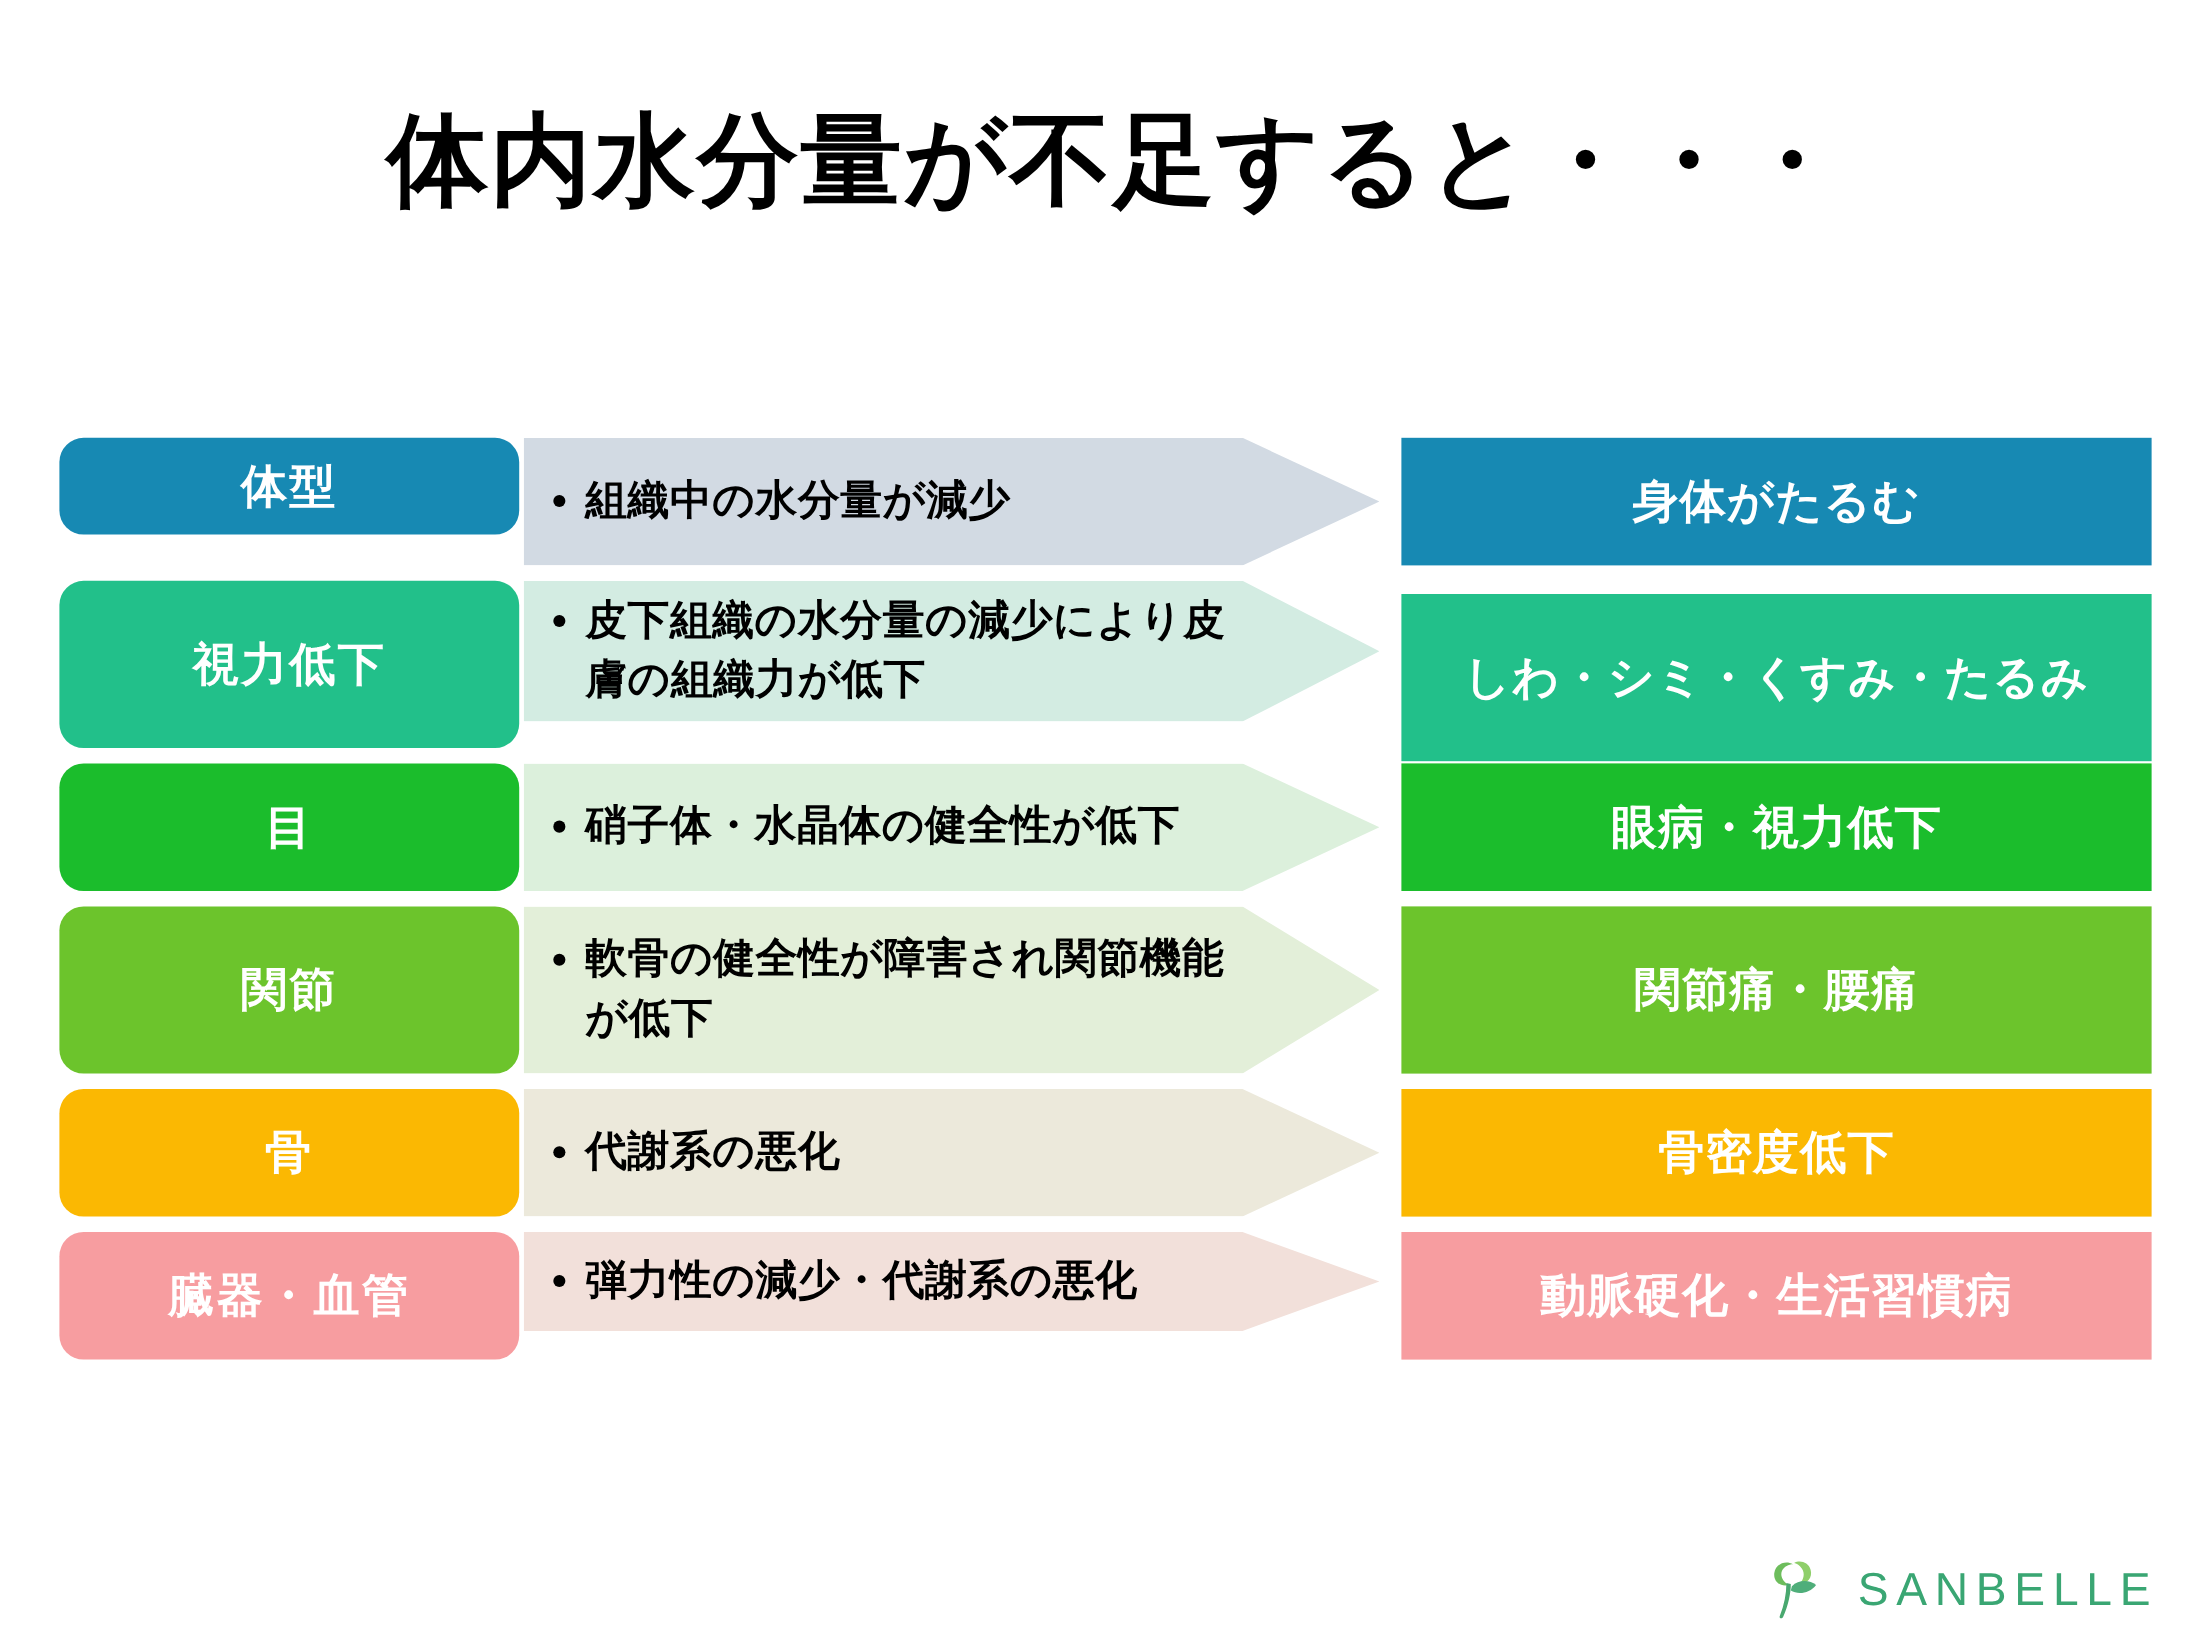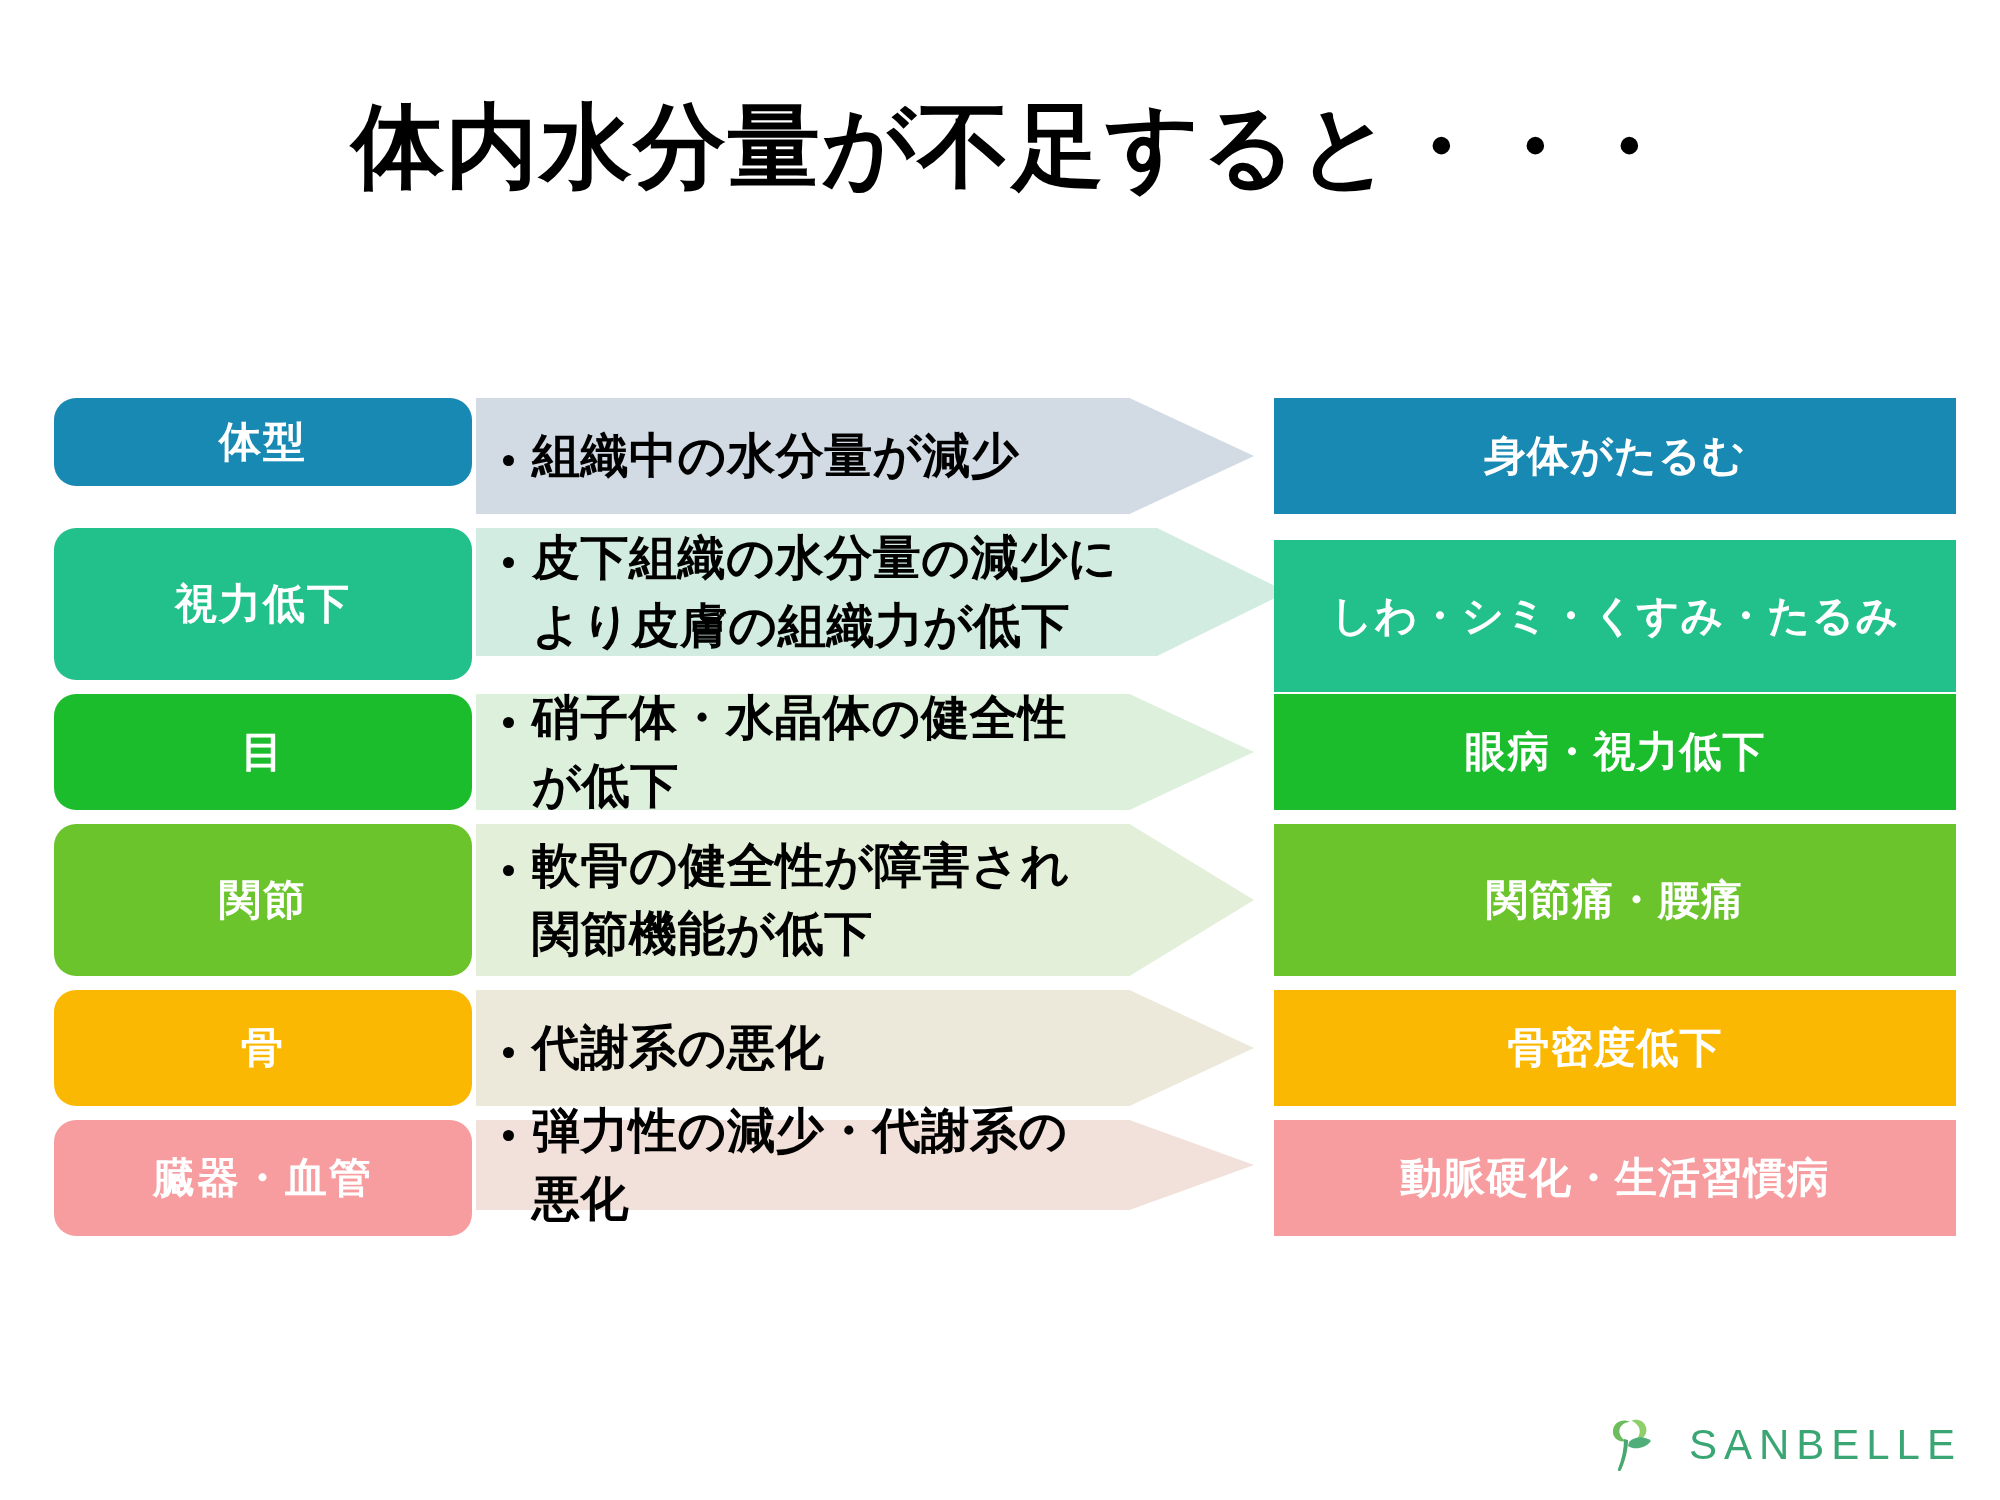--- a/index.html
+++ b/index.html
@@ -96,21 +96,21 @@
     display: flex;
     align-items: center;
   }
   .arrow-text ul {
     margin: 0;
     padding: 0 0 0 34px;
     list-style: disc;
   }
   .arrow-text li {
     color: #000000;
-    font-size: 48px;
+    font-size: 38px;
     font-weight: 700;
     line-height: 1.42;
     letter-spacing: 0.5px;
   }
   .arrow-text li::marker { font-size: 36px; }
 
   
   .res-box {
     position: absolute;
     left: 1274px;
@@ -169,21 +169,21 @@
           </div>
         </div>
         <div class="res-box" style="height: 116px; background: rgb(23, 137, 179);">
           <span class="res-label">身体がたるむ</span>
         </div>
       </div>
       <div class="row" style="height: 152px; margin-bottom: 14px;">
         <div class="cat-box" style="height: 152px; background: rgb(34, 192, 138);">
           <span class="cat-label">視力低下</span>
         </div>
-        <div class="arrow-wrap" style="height: 128px; padding-left: 33px;">
+        <div class="arrow-wrap" style="height: 128px;">
           <div class="arrow-shape" style="background: rgb(211, 236, 226);"></div>
           <div class="arrow-text">
             <ul>
               <li>皮下組織の水分量の減少により皮膚の組織力が低下</li>
             </ul>
           </div>
         </div>
         <div class="res-box" style="height: 152px; background: rgb(34, 192, 138); margin-top: 12px;">
           <span class="res-label">しわ・シミ・くすみ・たるみ</span>
         </div>

